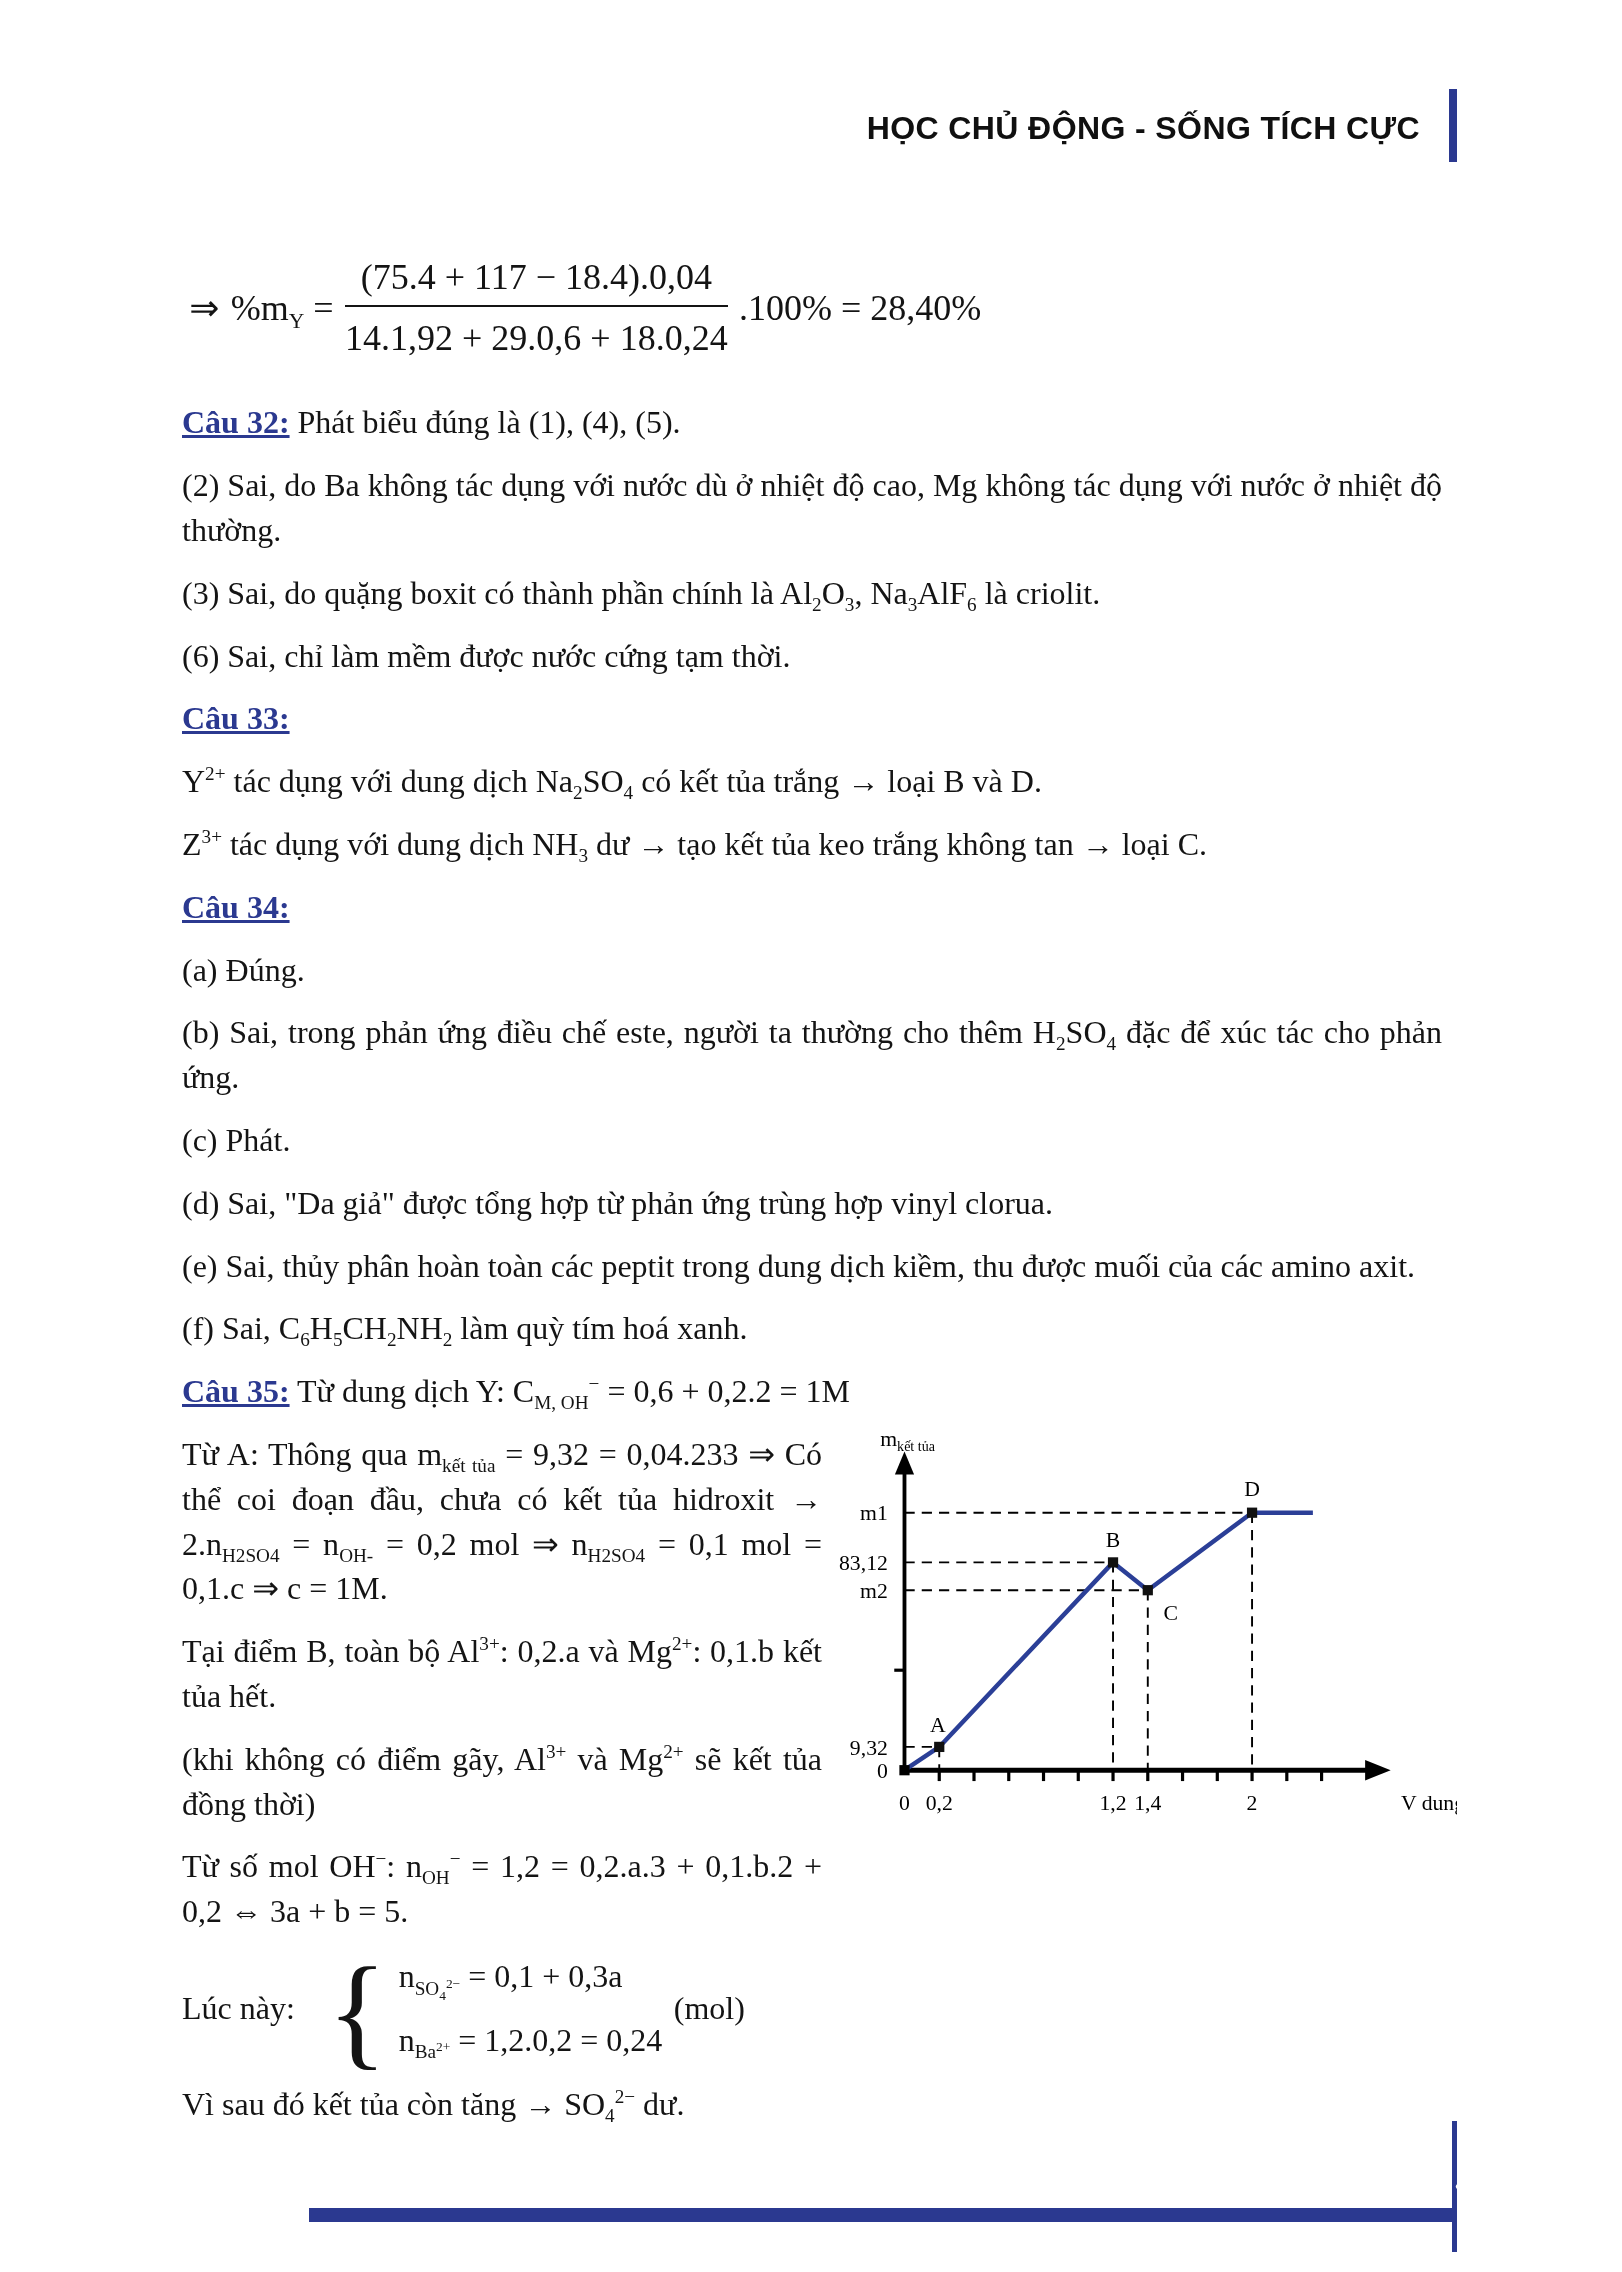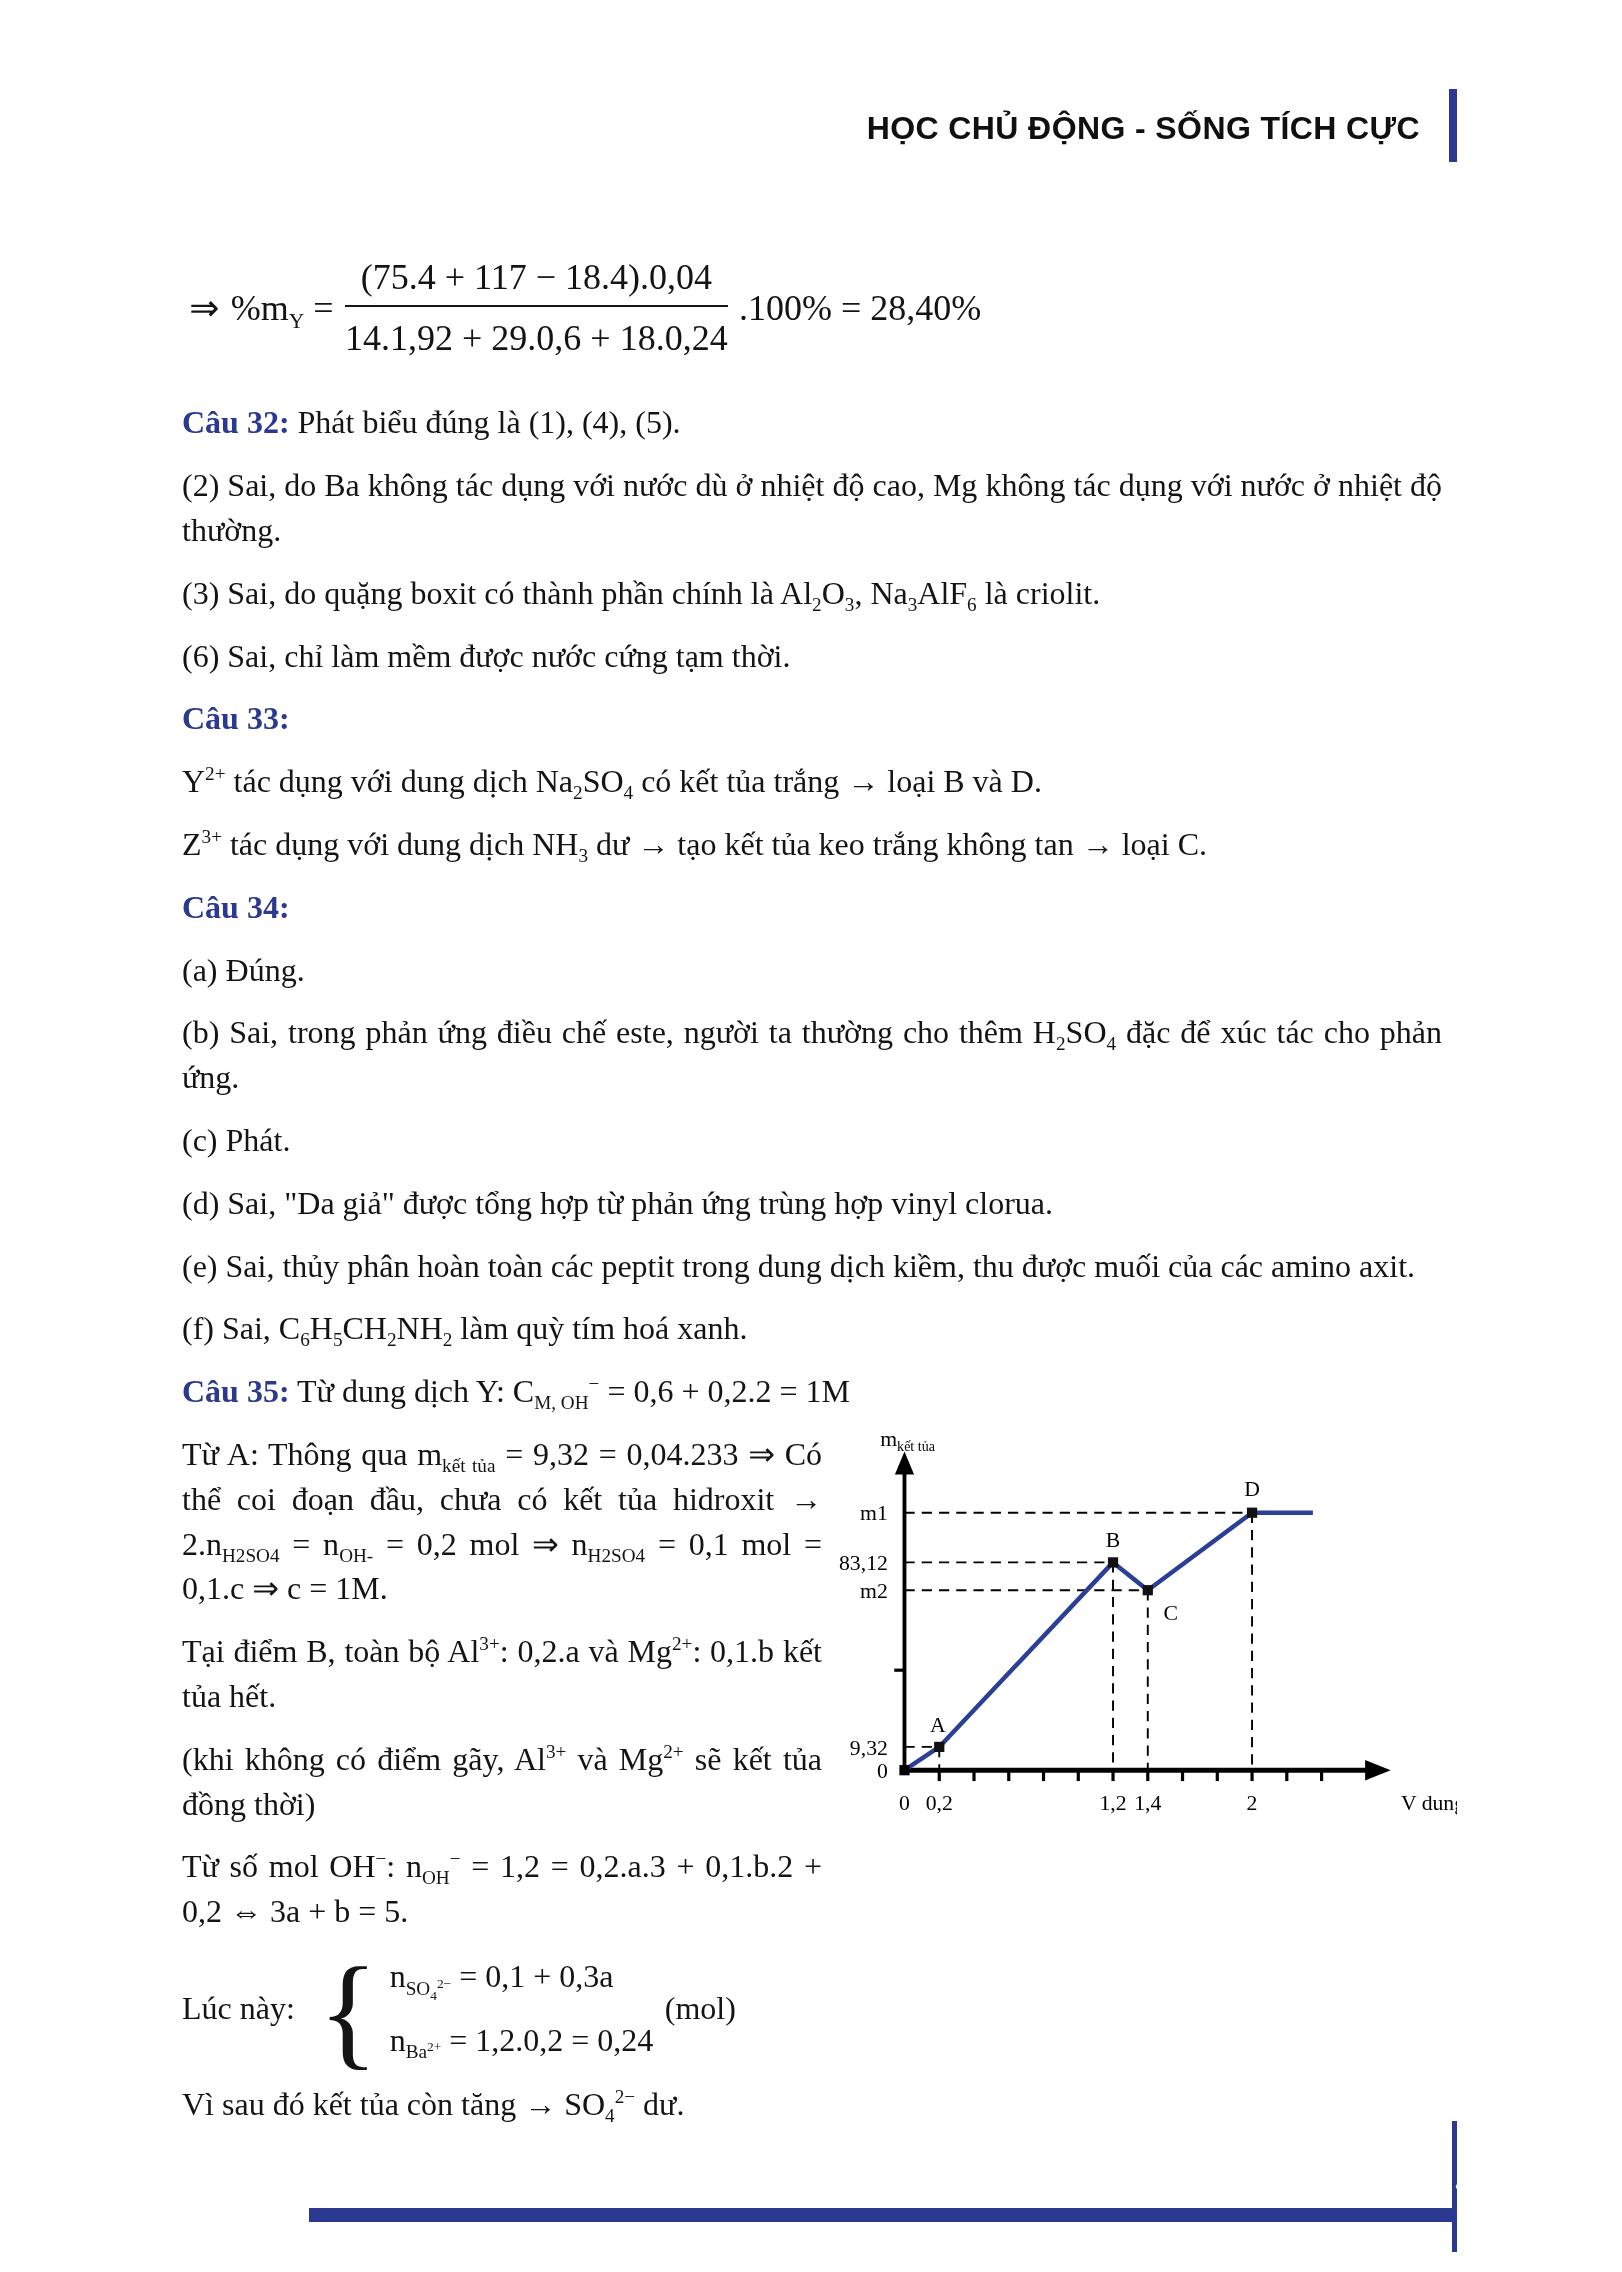--- a/index.html
+++ b/index.html
@@ -12,36 +12,36 @@
   .page-num{position:absolute;top:89px;left:1449px;width:173px;height:73px;background:var(--accent);
         color:#fff;display:flex;align-items:flex-start;padding-left:23px;box-sizing:border-box;
         font-weight:700;font-size:41px;font-family:"Liberation Serif",serif;}
   
   .main{position:absolute;left:182px;top:252px;width:1260px;}
   .formula-top{display:flex;align-items:center;gap:11.4px;font-size:36px;margin:0 0 37px 7.2px;}
   .frac{display:inline-flex;flex-direction:column;text-align:center;}
   .frac .num{padding:0 10px 3px;border-bottom:2.9px solid #141414;}
   .frac .den{padding-top:5.7px;}
   p.para{margin:0 0 18px 0;}
-  .cau{color:var(--accent);font-weight:700;}
+  .cau{color:var(--accent);font-weight:700;text-decoration:underline;}
   .justify{text-align:justify;}
   sub{font-size:60%;line-height:0;}
   sup{font-size:60%;line-height:0;}
   sub sub,sub sup{font-size:70%;}
   
   .two-col{display:flex;margin-top:2.9px;}
   .col-left{width:640px;flex:none;}
   .col-chart{width:722px;flex:none;margin-left:8.6px;margin-right:-111px;margin-top:-10px;}
   .col-chart svg{width:100%;display:block;}
   .ct{font-family:"Liberation Serif",serif;font-size:34px;fill:#000;}
   
   .system{display:flex;align-items:center;gap:11.4px;margin-top:4.3px;}
   .system .brace{font-size:125px;font-weight:400;line-height:.9;transform:translateY(2.9px);}
   .system .stack{display:flex;flex-direction:column;gap:18.6px;}
-  .system .syslead{margin-right:12px;}
+  .system .syslead{margin-right:21px;}
   
   .footer-text{position:absolute;top:2152px;left:182px;width:1246px;text-align:right;
         font-family:"Liberation Sans",sans-serif;font-weight:700;font-size:38px;color:var(--accent);letter-spacing:-0.4px;}
   .footer-rule{position:absolute;top:2208px;left:309px;width:1150px;height:14.3px;background:var(--accent);}
   .footer-logo{position:absolute;top:2120px;left:1452px;width:84px;height:133px;}
   .footer-logo svg{width:100%;height:100%;display:block;}
 </style>
 </head>
 <body>
 

